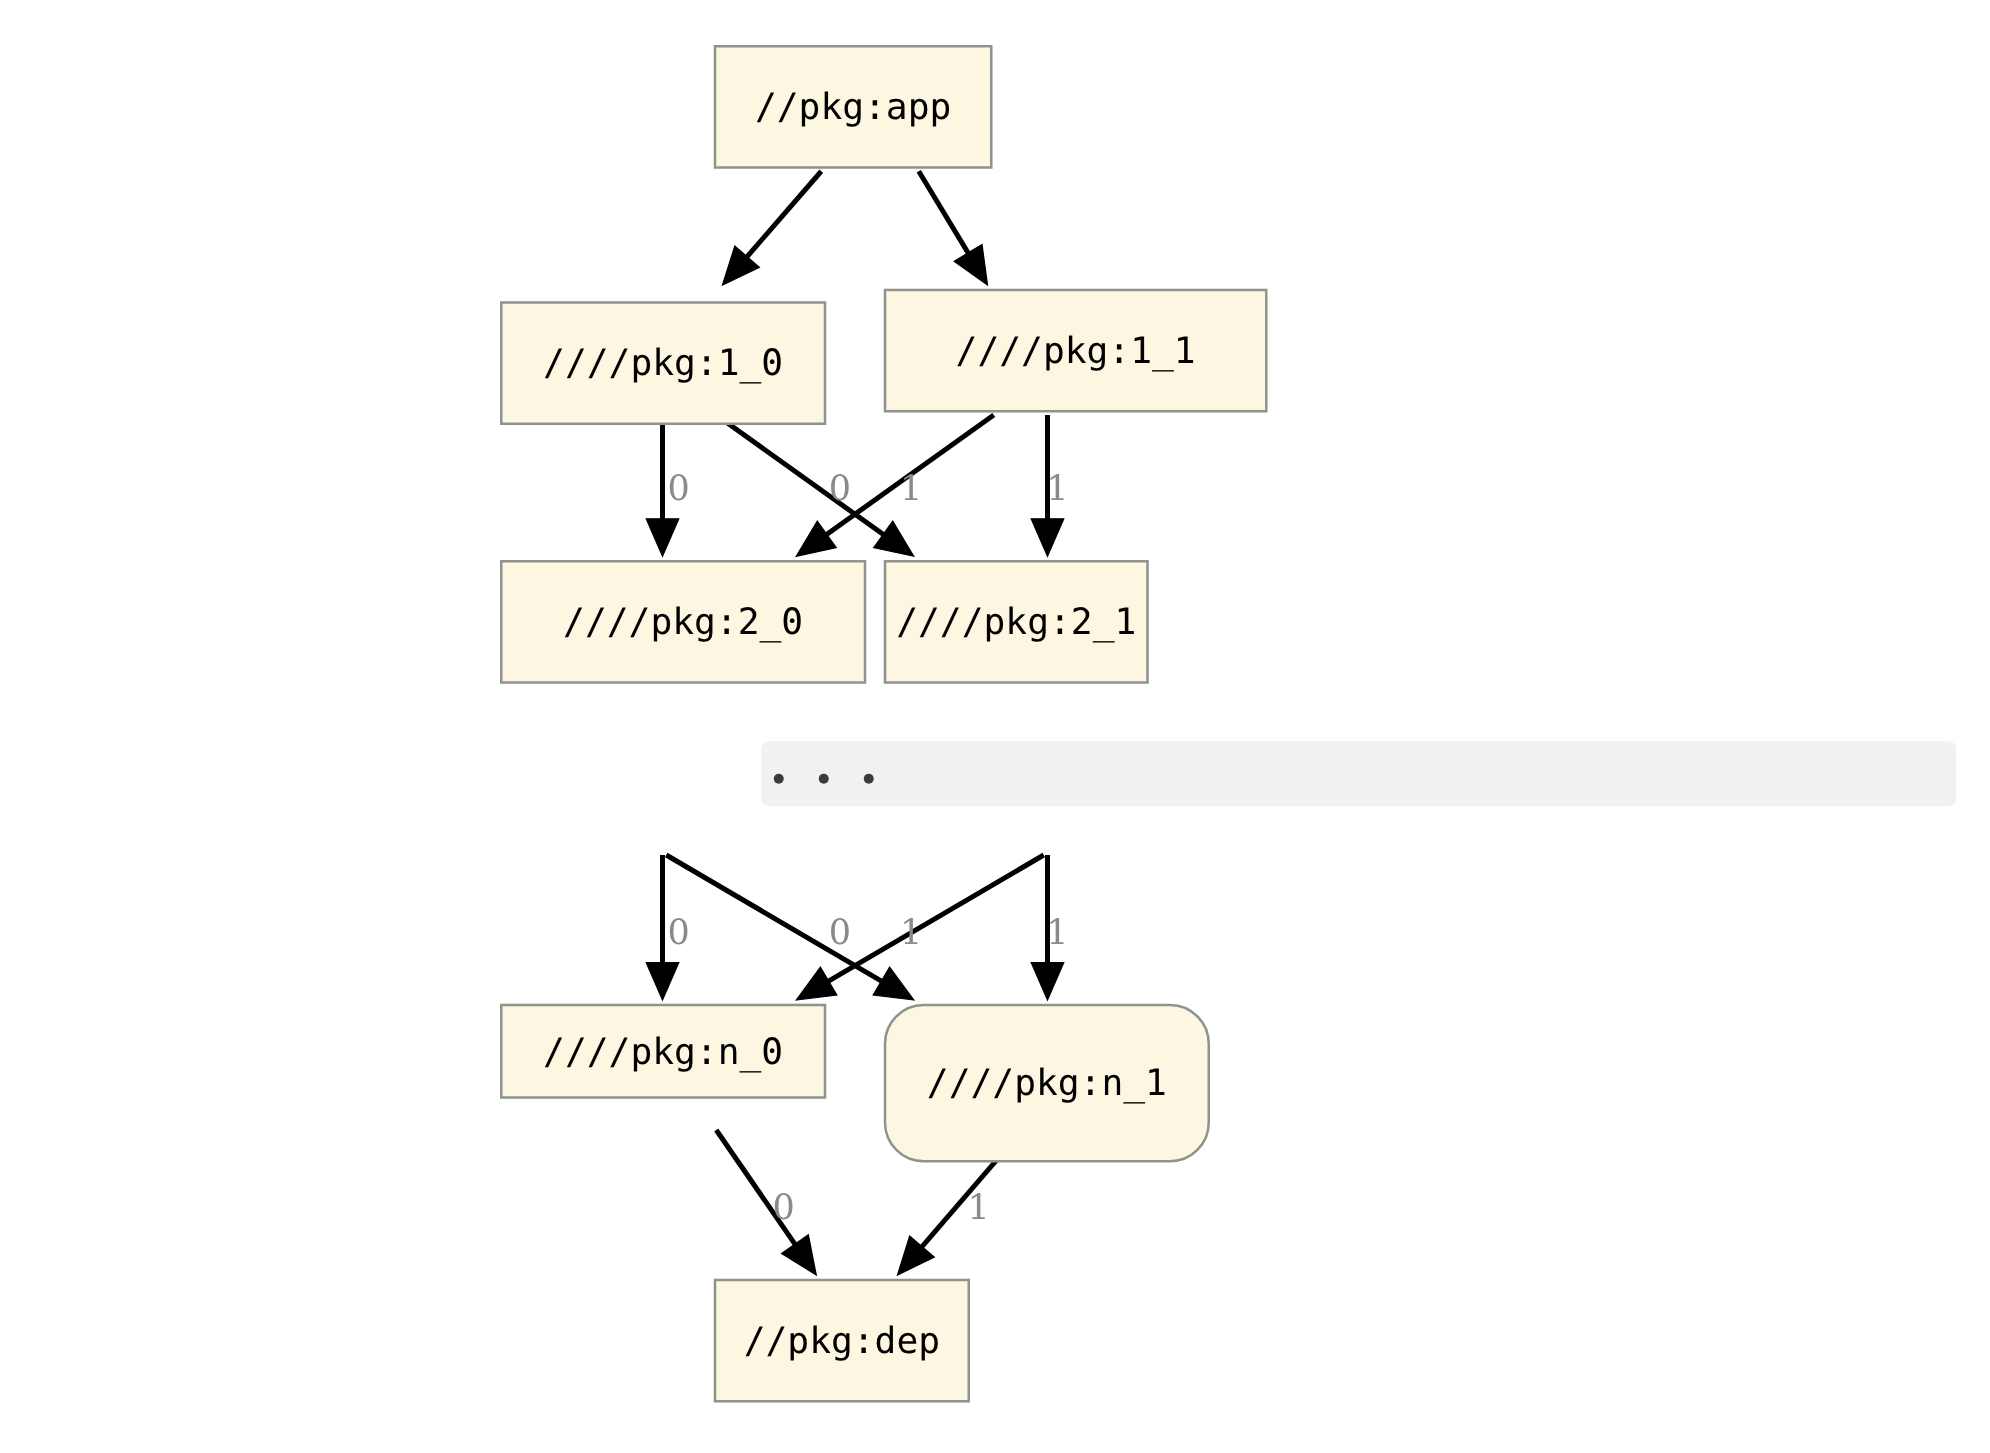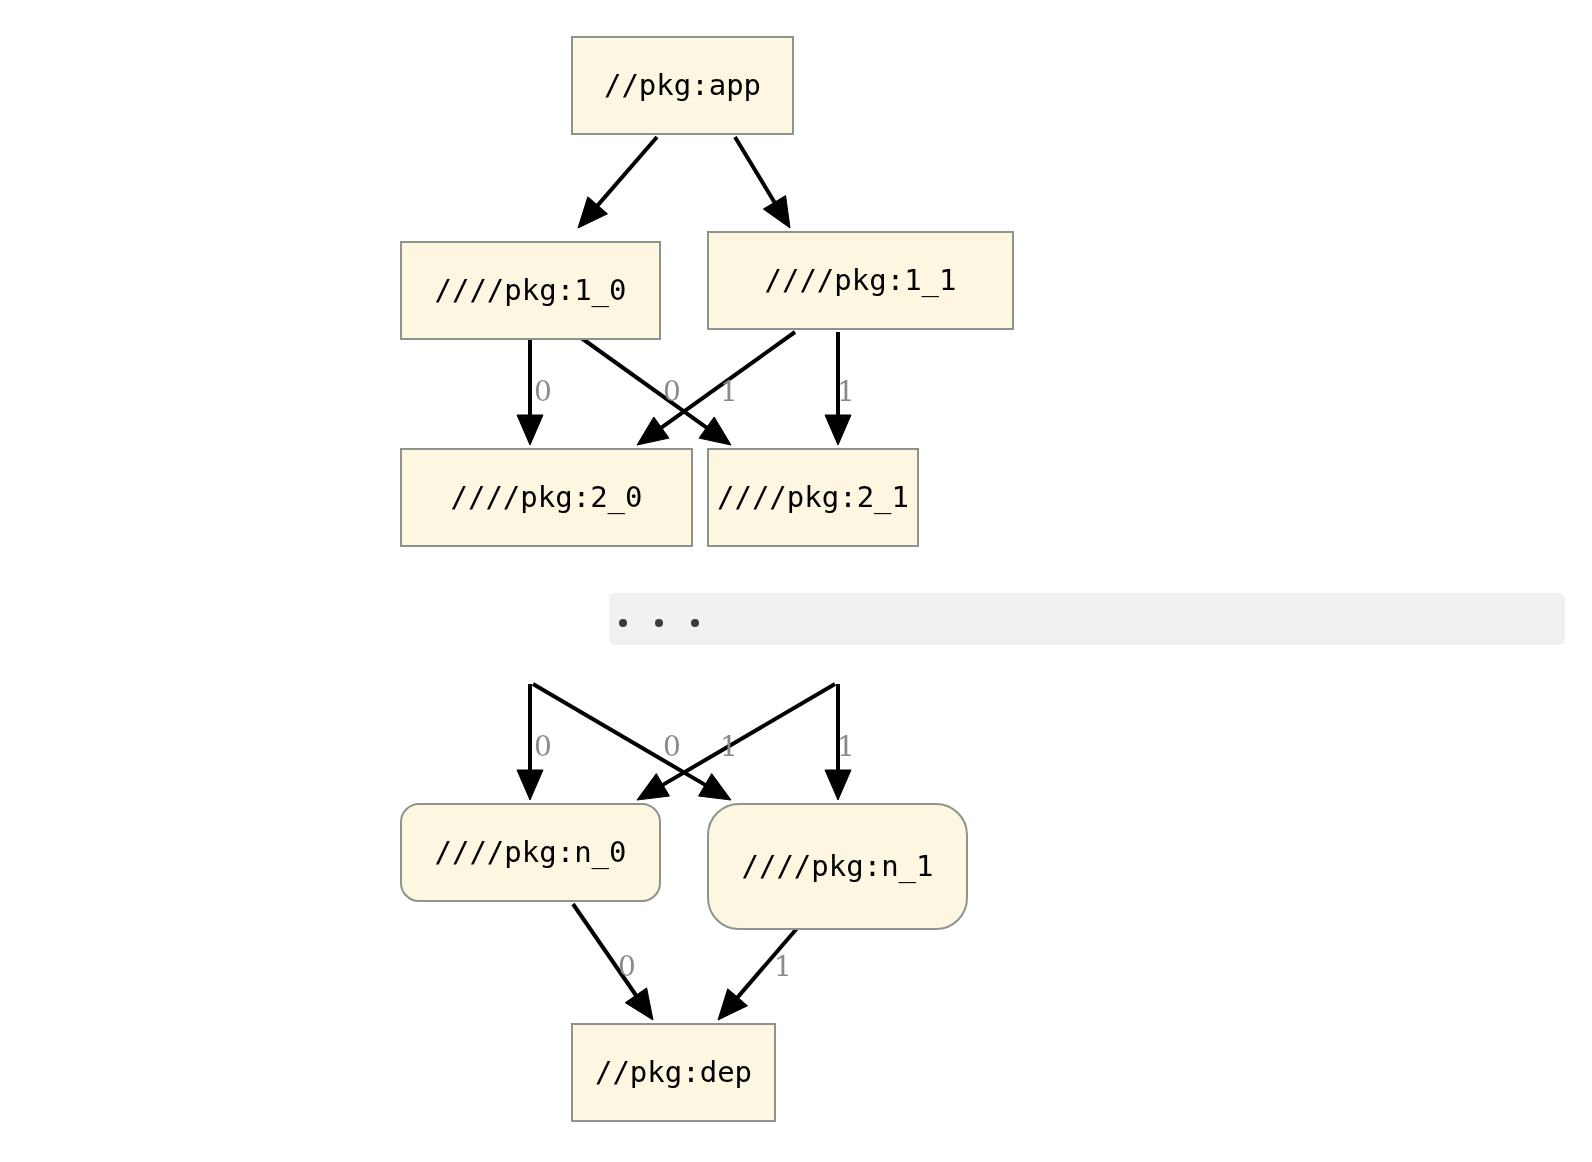--- a/index.html
+++ b/index.html
@@ -139,21 +139,21 @@
       </div>
       <div class="node-box" style="left: 707px; top: 231px; width: 307px; height: 99px;">
         <span class="node-label">////pkg:1_1</span>
       </div>
       <div class="node-box" style="left: 400px; top: 448px; width: 293px; height: 99px;">
         <span class="node-label">////pkg:2_0</span>
       </div>
       <div class="node-box" style="left: 707px; top: 448px; width: 212px; height: 99px;">
         <span class="node-label">////pkg:2_1</span>
       </div>
-      <div class="node-box" style="left: 400px; top: 803px; width: 261px; height: 99px; border-radius: 19px;">
+      <div class="node-box" style="left: 400px; top: 803px; width: 261px; height: 76px;">
         <span class="node-label">////pkg:n_0</span>
       </div>
       <div class="node-box" style="left: 707px; top: 803px; width: 261px; height: 127px; border-radius: 32px;">
         <span class="node-label">////pkg:n_1</span>
       </div>
       <div class="node-box" style="left: 571px; top: 1023px; width: 205px; height: 99px;">
         <span class="node-label">//pkg:dep</span>
       </div>
     </div>
 

